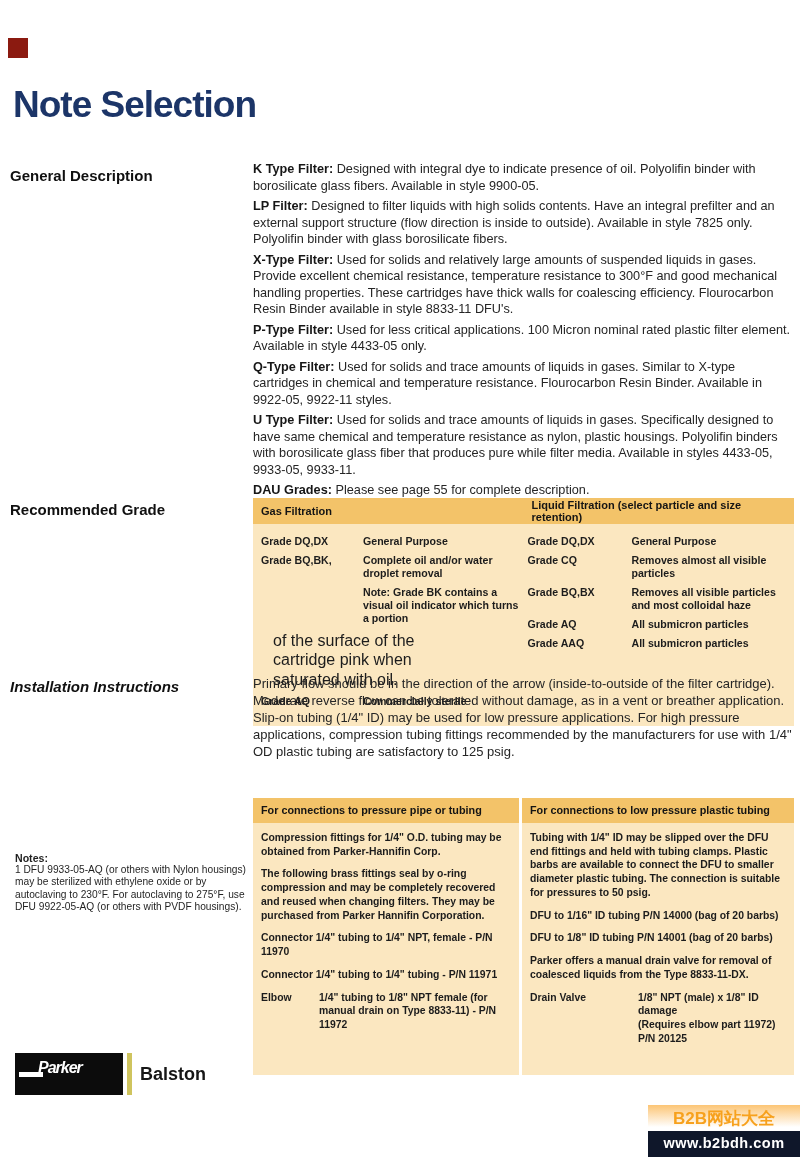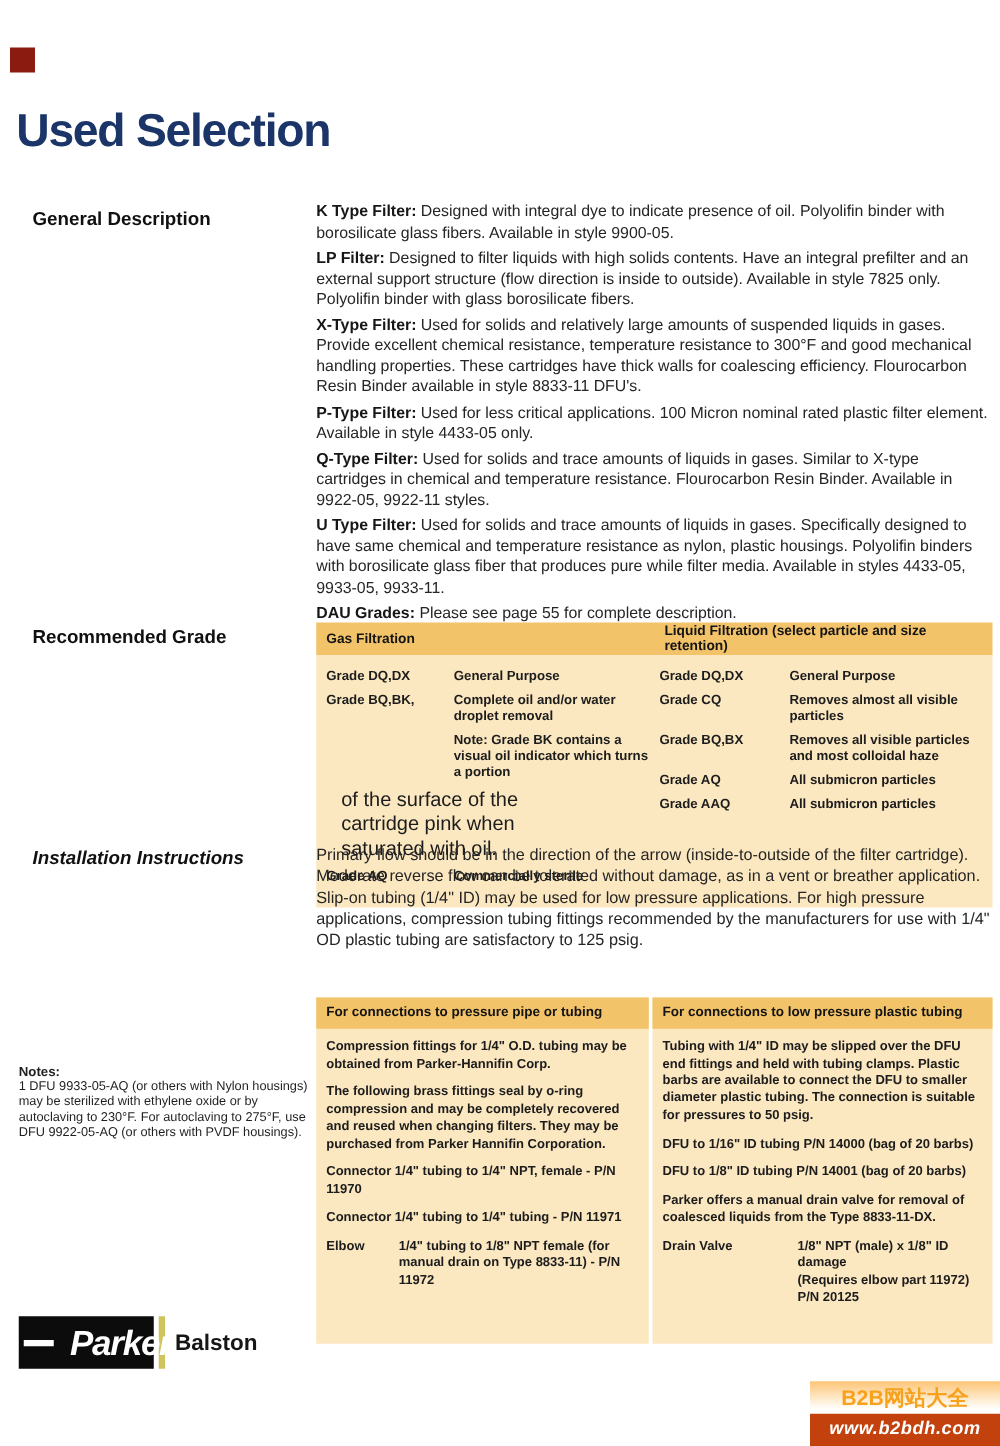--- a/index.html
+++ b/index.html
@@ -6,21 +6,21 @@
   .page {
     position:relative; width:800px; height:1157px; background:#ffffff;
     font-family:"Liberation Sans","DejaVu Sans",sans-serif; color:#222;
     overflow:hidden;
   }
   .corner-mark { position:absolute; left:8px; top:38px; width:20px; height:20px; background:#8b1a10; }
   .page-title {
     position:absolute; left:13px; top:84px; font-size:37px; font-weight:bold;
     color:#1c3568; letter-spacing:-1px;
   }
-  .side-label { position:absolute; left:26px; font-size:15px; font-weight:bold; color:#101010; }
+  .side-label { position:absolute; left:10px; font-size:15px; font-weight:bold; color:#101010; }
   .lbl-general { top:167px; }
   .lbl-grade { top:501px; }
   .lbl-install { top:678px;font-style:italic; }
 
   .filters { position:absolute; left:253px; top:161px; width:541px; }
   .filters p { margin:0 0 4px 0; font-size:12.7px; line-height:1.30; color:#252525; }
   .filters b { color:#161616; }
 
   
   .grade-table { position:absolute; left:253px; top:498px; width:541px; }
@@ -55,40 +55,40 @@
   .ct-row .rt { flex:none; width:58px; }
   .ct-row .rd { width:186px; }
   .ct-row.drain .rt { width:108px; }
   .ct-row.drain .rd { width:150px; }
   .rd span { display:block; }
 
   
   .footer-logo { position:absolute; left:15px; top:1053px; display:flex; height:42px; }
   .logo-black { position:relative; width:108px; background:#0c0c0c; }
   .logo-arrow { position:absolute; left:4px; top:19px; width:24px; height:5px; background:#ffffff; }
-  .logo-parker { position:absolute; left:23px; top:6px; color:#ffffff; font-size:28px;
-                 font-weight:bold; font-style:italic; letter-spacing:-1px;margin-left:18px; }
+  .logo-parker { position:absolute; left:23px; top:6px; color:#ffffff; font-size:16px;
+                 font-weight:bold; font-style:italic; letter-spacing:-1px; }
   .logo-bar { width:5px; background:#cfc45e; margin-left:4px; }
   .logo-balston { align-self:center; margin-left:8px; font-size:18px; font-weight:bold; color:#161616; }
 
   
   .watermark { position:absolute; right:0; bottom:0; width:152px; height:52px; cursor:pointer; }
   .wm-top { height:26px; background:linear-gradient(180deg,#fcc575 0%,#ffffff 85%);
             color:#f7a11d; font-weight:bold; font-size:17px; text-align:center; line-height:28px; }
-  .wm-bottom { height:26px; background:#c2410c; color:#ffffff; font-weight:bold;
-               font-size:14.5px; text-align:center; line-height:24px; letter-spacing:0.5px;font-style:italic; }
+  .wm-bottom { height:26px; background:#0f172a; color:#ffffff; font-weight:bold;
+               font-size:14.5px; text-align:center; line-height:24px; letter-spacing:0.5px; }
 </style>
 </head>
 <body>
 
 <div class="page">
 
   <div class="corner-mark"></div>
 
-  <div class="page-title">Used Selection</div>
+  <div class="page-title">Note Selection</div>
 
   <div class="side-label lbl-general">General Description</div>
   <div class="side-label lbl-grade">Recommended Grade</div>
   <div class="side-label lbl-install">Installation Instructions</div>
 
   <div class="filters">
     <p><b>K Type Filter:</b> <span>Designed with integral dye to indicate presence of oil.  Polyolifin binder with borosilicate glass fibers.  Available in style 9900-05.</span></p>
     <p><b>LP Filter:</b> <span>Designed to filter liquids with high solids contents.  Have an integral prefilter and an external support structure (flow direction is inside to outside).  Available in style 7825 only.  Polyolifin binder with glass borosilicate fibers.</span></p>
     <p><b>X-Type Filter:</b> <span>Used for solids and relatively large amounts of suspended liquids in gases.  Provide excellent chemical resistance, temperature resistance to 300°F and good mechanical handling properties.  These cartridges have thick walls for coalescing efficiency.  Flourocarbon Resin Binder available in style 8833-11 DFU's.</span></p>
     <p><b>P-Type Filter:</b> <span>Used for less critical applications.  100 Micron nominal rated plastic filter element.  Available in style 4433-05 only.</span></p>

